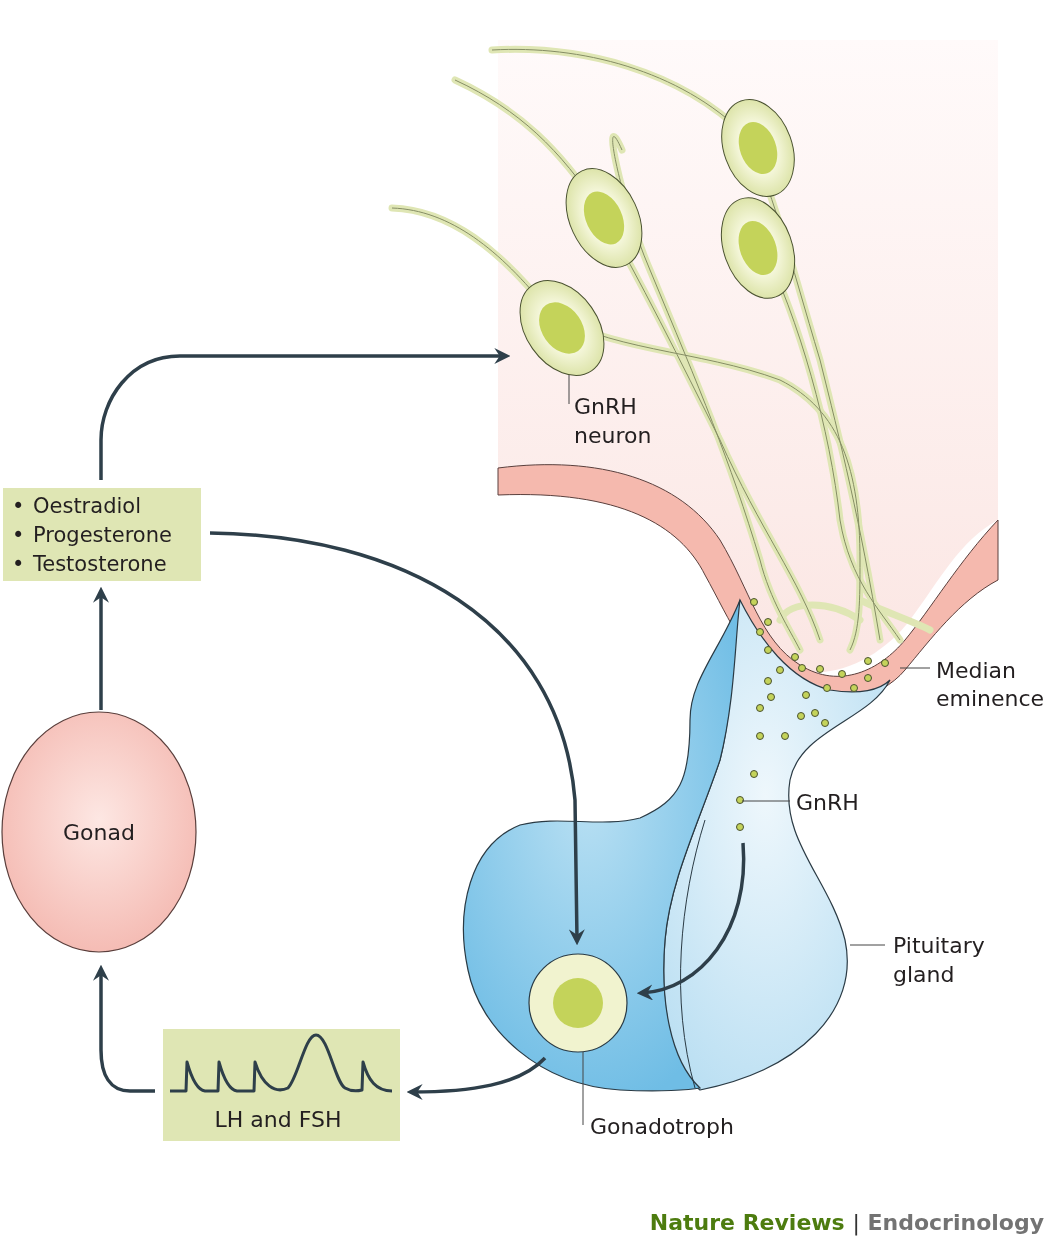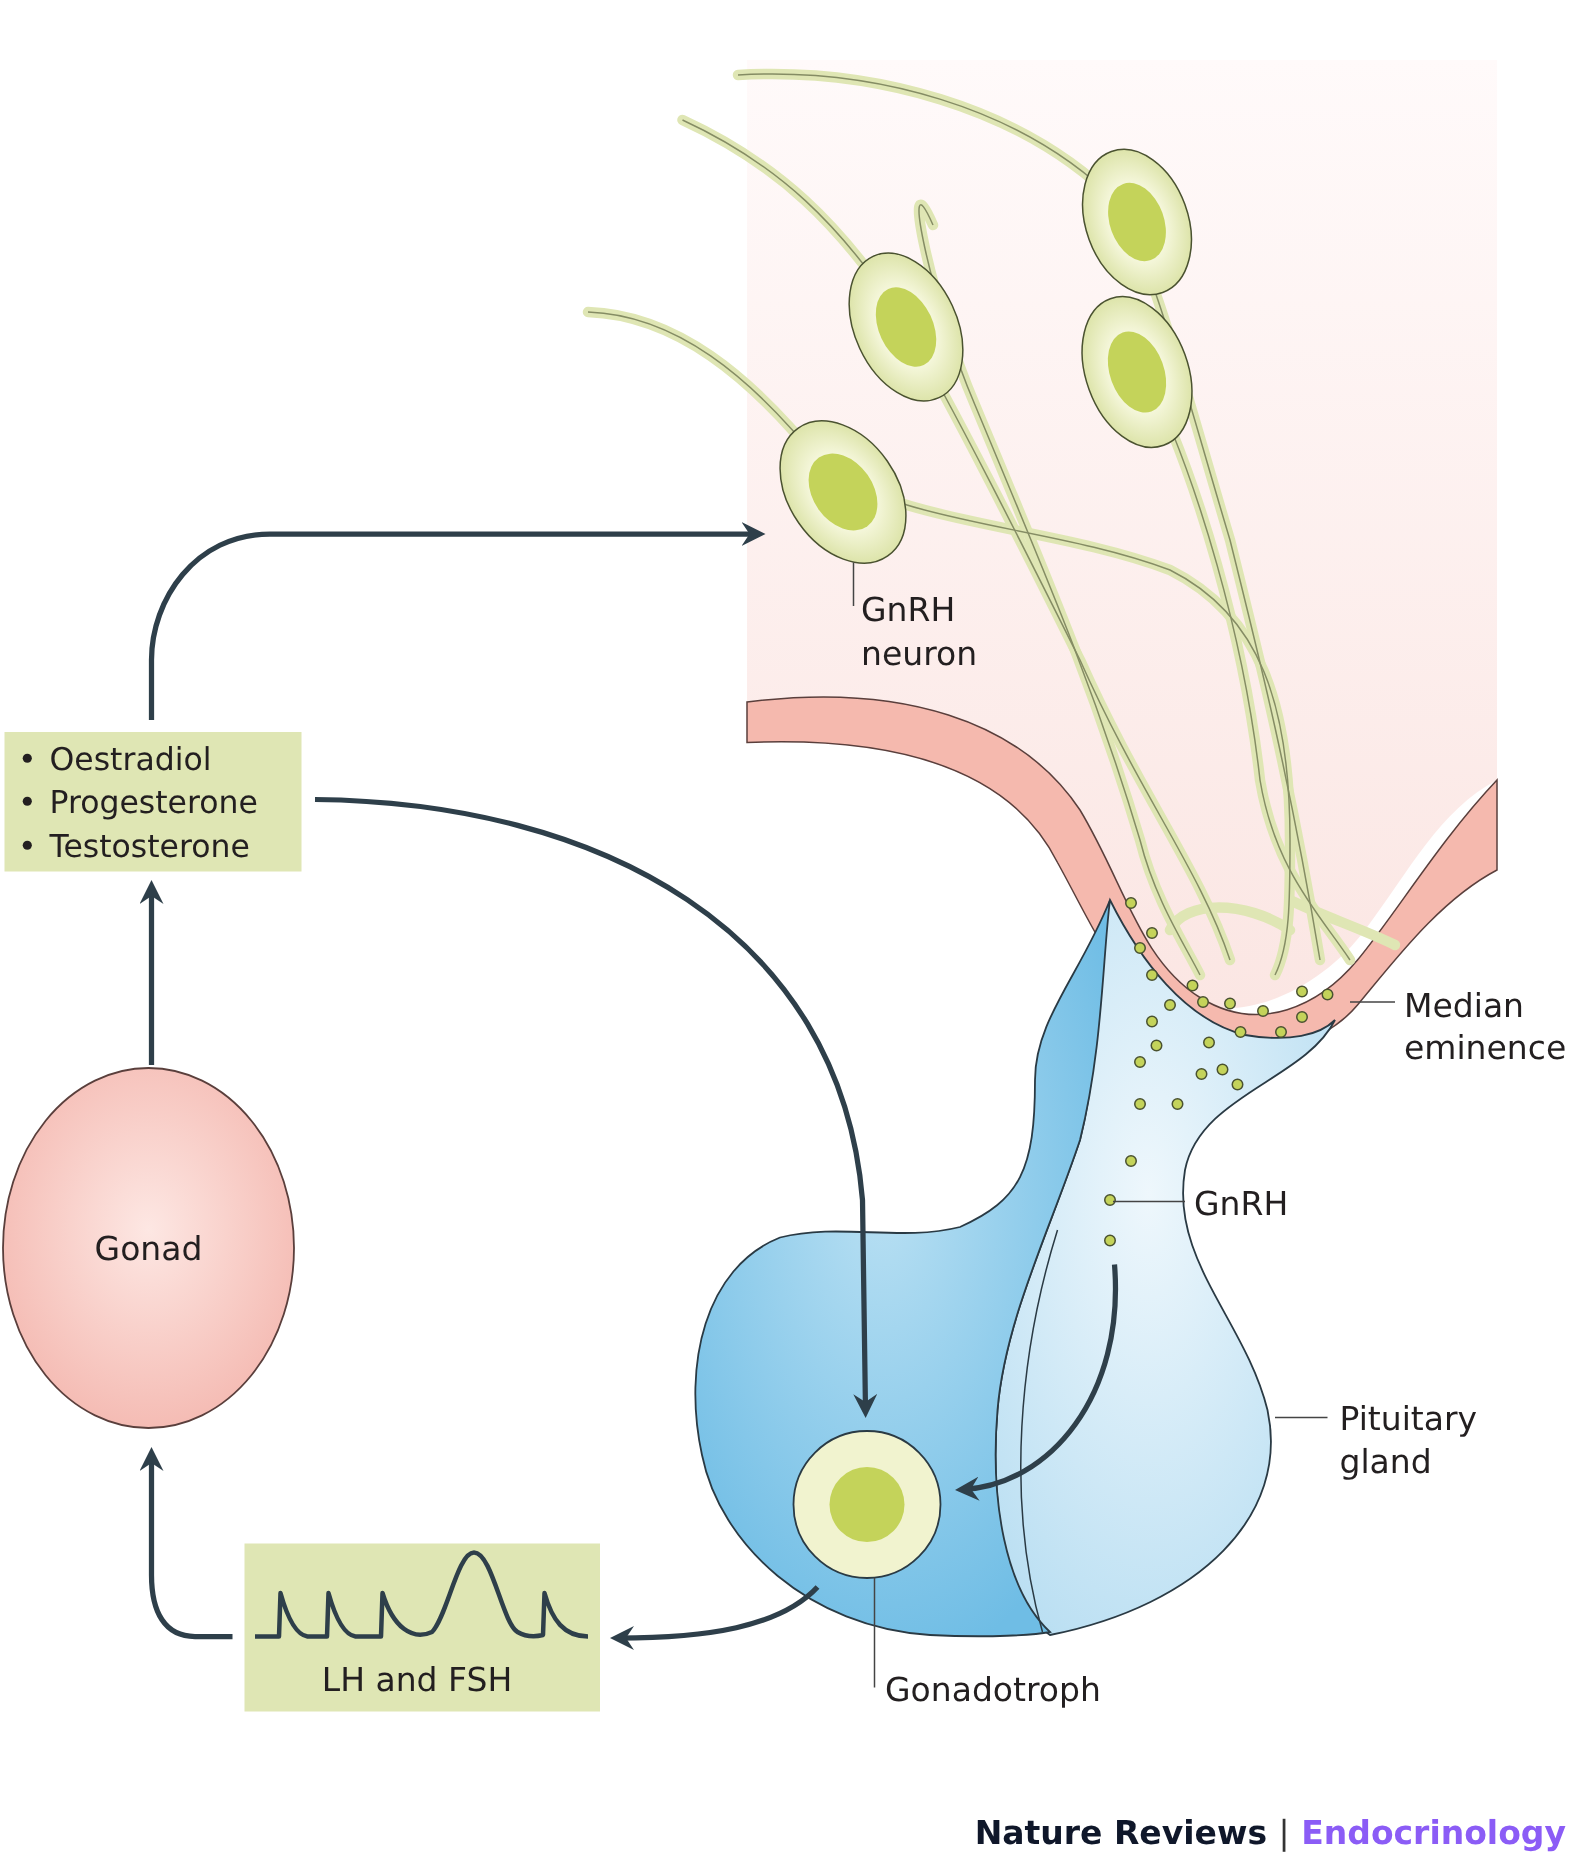--- a/index.html
+++ b/index.html
@@ -3,23 +3,23 @@
 <meta charset="utf-8">
 <style>
   html, body { margin: 0; padding: 0; background: #ffffff; }
   body { width: 1050px; height: 1242px; position: relative; overflow: hidden;
          font-family: "DejaVu Sans", sans-serif; color: #231f20; }
   svg { position: absolute; left: 0; top: 0; }
   .lbl { font-family: "DejaVu Sans", sans-serif; font-size: 22px; fill: #231f20; }
   .lbl-sm { font-family: "DejaVu Sans", sans-serif; font-size: 21px; fill: #231f20; }
   .footer { position: absolute; right: 6px; top: 1210px; font-family: "DejaVu Sans", sans-serif;
             font-size: 22px; font-weight: bold; white-space: nowrap; }
-  .footer .j { color: #0f172a; }
+  .footer .j { color: #4d7c0f; }
   .footer .sep { color: #333; font-weight: normal; }
-  .footer .s { color: #8b5cf6; }
+  .footer .s { color: #737373; }
 </style>
 </head>
 <body>
 
 <svg width="1050" height="1242" viewBox="0 0 1050 1242">
   <defs>
     <linearGradient id="brainGrad" x1="0" y1="0" x2="0" y2="1">
       <stop offset="0" stop-color="#fffafa"></stop>
       <stop offset="1" stop-color="#fbe6e3"></stop>
     </linearGradient>

